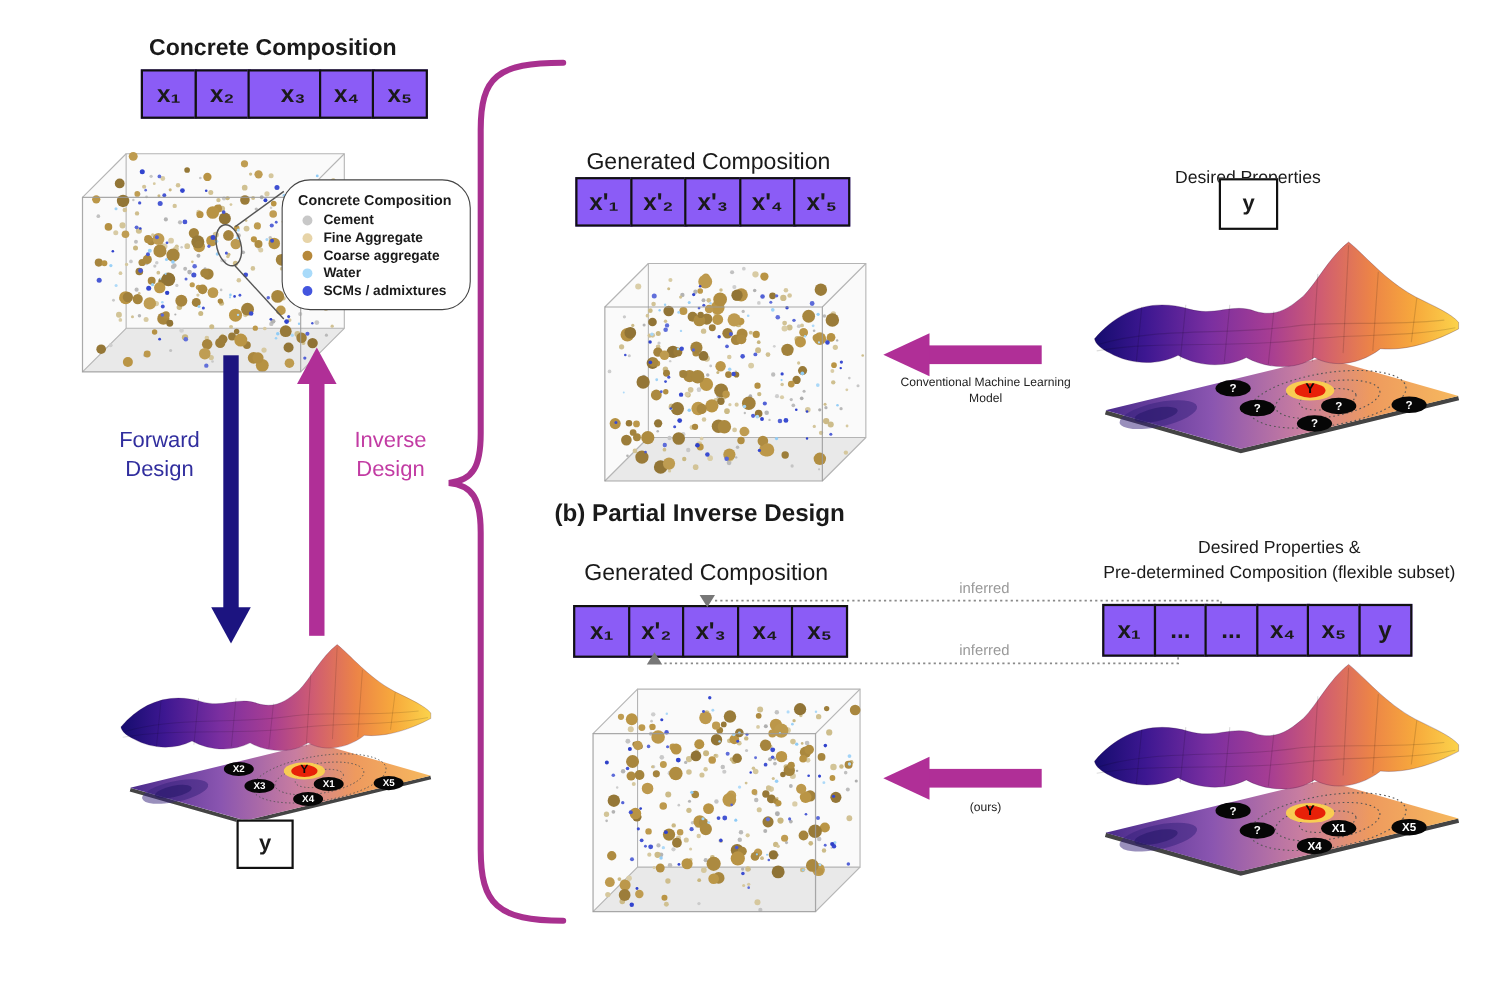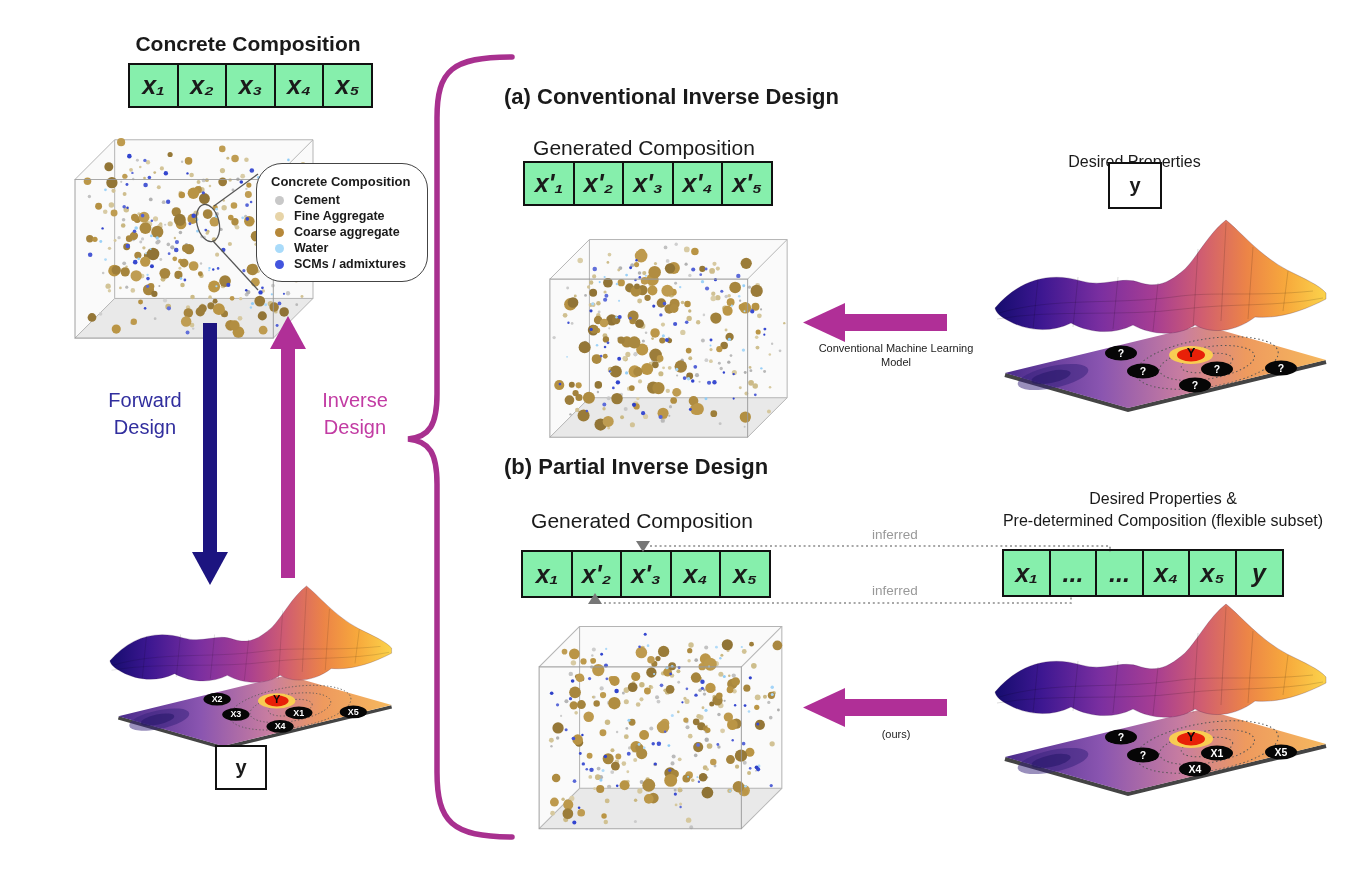--- a/index.html
+++ b/index.html
@@ -7,22 +7,22 @@
     --fwd:#312e9e; --inv:#c23ba3; --gray:#999; --red:#e82008;
   }
   html,body{margin:0;padding:0;background:#fff;}
   #canvas{position:relative;width:1365px;height:895px;background:#fff;overflow:hidden;
           font-family:"Liberation Sans","DejaVu Sans",sans-serif;color:#1a1a1a;}
   .abs{position:absolute;}
   .ttl{font-weight:bold;font-size:21px;text-align:center;}
   .sec-ttl{font-weight:bold;font-size:22px;white-space:nowrap;}
   .sub{font-size:21px;text-align:center;white-space:nowrap;}
   .vec{display:flex;}
-  .vec .cell{border:2.5px solid #111;margin-left:-2.5px;background:#86efac;display:flex;
-             align-items:center;justify-content:center;font-weight:bold;font-size:25px;font-style:italic;}
+  .vec .cell{border:2.5px solid #111;margin-left:-2.5px;background:#8b5cf6;display:flex;
+             align-items:center;justify-content:center;font-weight:bold;font-size:22px;}
   .vec .cell:first-child{margin-left:0;}
   .ybox{border:2.5px solid #111;background:#fff;display:flex;align-items:center;
         justify-content:center;font-weight:bold;font-size:20px;}
   .legend{background:#fff;border:1.6px solid #444;border-radius:26px;padding:10px 12px 8px 14px;
           box-sizing:border-box;z-index:5;}
   .legend .lt{font-weight:bold;font-size:13px;margin-bottom:4px;}
   .legend .li{display:flex;align-items:center;font-weight:bold;font-size:12.5px;margin:2px 0;}
   .legend .dot{width:9px;height:9px;border-radius:50%;margin:0 10px 0 4px;flex:0 0 auto;}
   .arrow-lbl{font-size:20px;font-weight:normal;text-align:center;line-height:1.35;}
   .cap{font-size:11px;text-align:center;line-height:1.3;color:#222;}
@@ -34,21 +34,21 @@
 </head>
 <body>
 
 <div id="canvas">
 
   <div class="abs ttl" style="left:108px;top:32px;width:280px;">Concrete Composition</div>
 
   <div class="abs vec" style="left:128px;top:63px;">
     <div class="cell" style="width:47px;height:41px;">x₁</div>
     <div class="cell" style="width:47px;height:41px;">x₂</div>
-    <div class="cell" style="width:47px;height:41px;">x₃</div>
+    <div class="cell" style="width:47px;height:41px;padding-left:16px;">x₃</div>
     <div class="cell" style="width:47px;height:41px;">x₄</div>
     <div class="cell" style="width:47px;height:41px;">x₅</div>
   </div>
 
   <svg class="abs" id="cube-left" style="left:52px;top:112px;" width="285" height="238" viewBox="0 0 265 240">
       <polygon points="12,68 52,28 252,28 252,188 212,228 12,228" fill="#fafafa"></polygon>
       <polygon points="12,228 212,228 252,188 52,188" fill="#e7e7e7" opacity="0.9"></polygon>
       <g stroke="#b4b4b4" stroke-width="1" fill="none">
         <polygon points="52,28 252,28 252,188 52,188" fill="none"></polygon>
         <line x1="12" y1="68" x2="52" y2="28"></line>
@@ -476,21 +476,20 @@
         <text x="288" y="158.5" text-anchor="middle" font-size="10.5" font-weight="bold" fill="#fff" font-family="&quot;Liberation Sans&quot;,&quot;DejaVu Sans&quot;,sans-serif">X5</text>
       </g>
       <g>
         <ellipse cx="198" cy="142" rx="14" ry="6.5" fill="var(--red)"></ellipse>
         <text x="198" y="144" text-anchor="middle" font-size="13" font-weight="bold" fill="#0a0a0a" font-family="&quot;Liberation Sans&quot;,&quot;DejaVu Sans&quot;,sans-serif">Y</text>
       </g>
     </svg>
 
   <div class="abs ybox" style="left:215px;top:745px;width:48px;height:41px;">y</div>
 
-  <div class="abs sec-ttl" style="left:504px;top:84px;">(a) Conventional Inverse Design</div>
 
   <div class="abs sub" style="left:523px;top:136px;width:242px;">Generated Composition</div>
 
   <div class="abs vec" style="left:523px;top:161px;">
     <div class="cell" style="width:48px;height:41px;">x'₁</div>
     <div class="cell" style="width:48px;height:41px;">x'₂</div>
     <div class="cell" style="width:48px;height:41px;">x'₃</div>
     <div class="cell" style="width:48px;height:41px;">x'₄</div>
     <div class="cell" style="width:48px;height:41px;">x'₅</div>
   </div>

